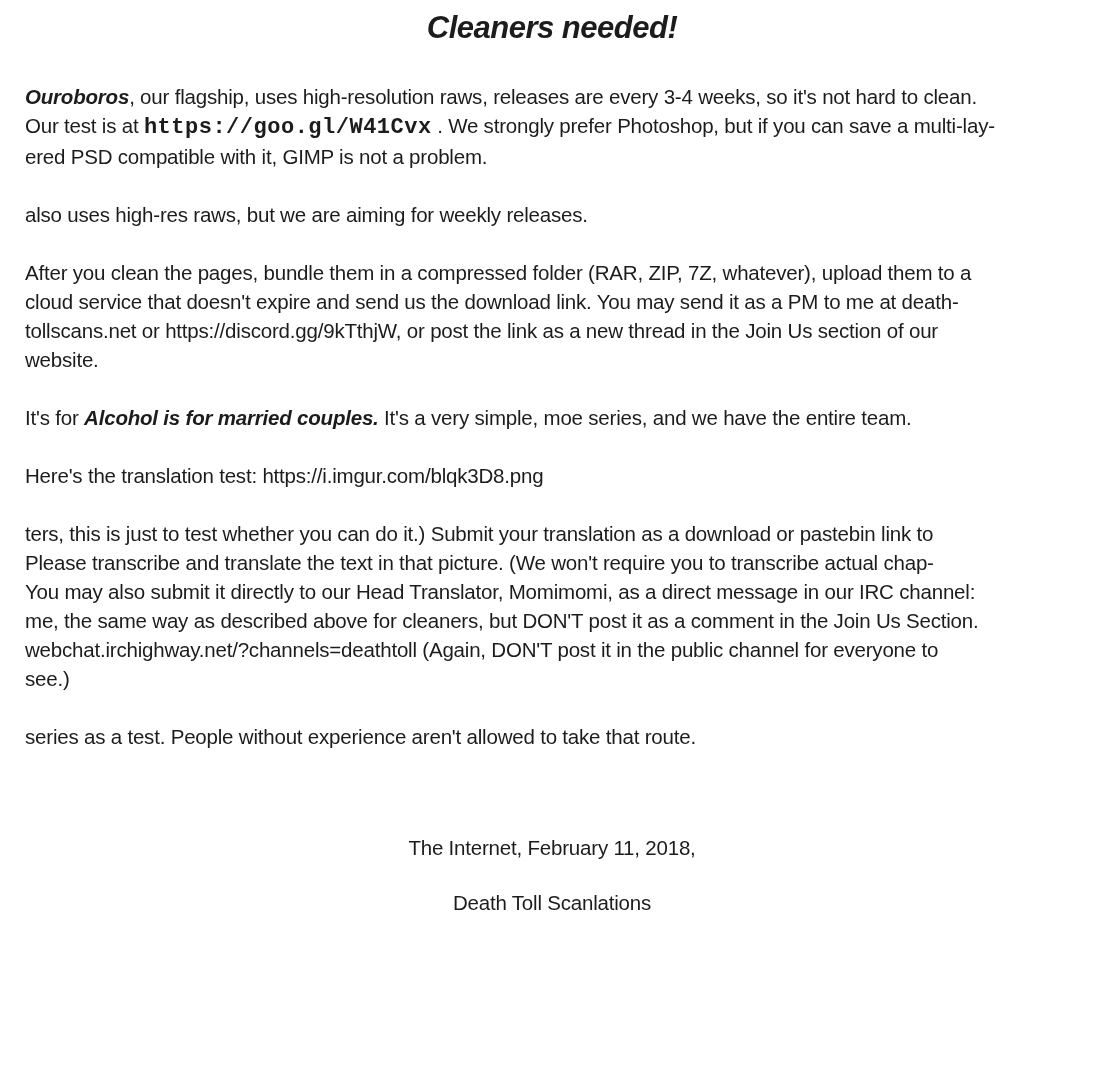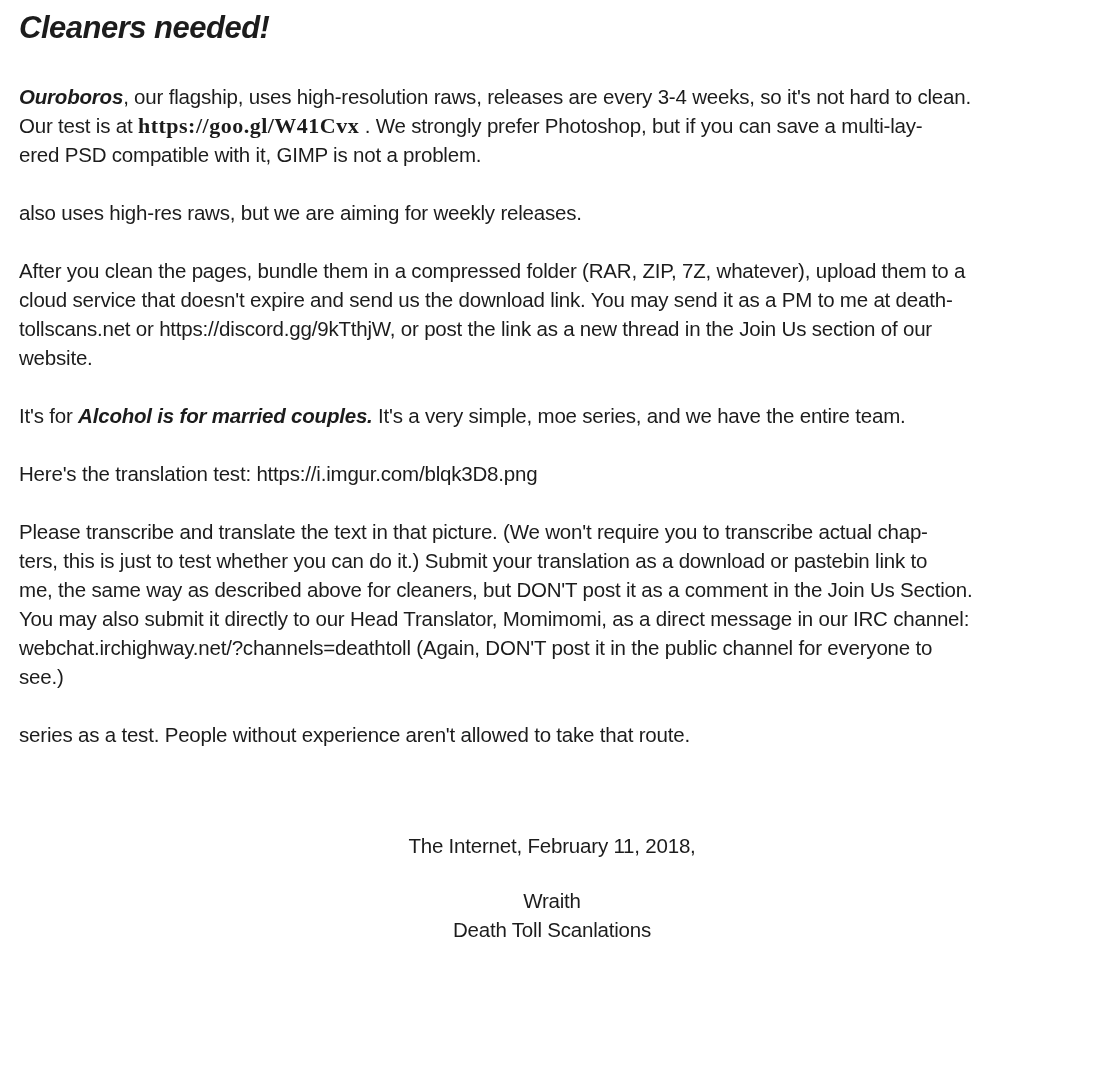--- a/index.html
+++ b/index.html
@@ -14,45 +14,46 @@
     color: #1c1c1c;
     font-family: "Liberation Sans", sans-serif;
   }
   .page {
     padding: 8px 18px 0 19px;
   }
   .heading {
     font-size: 31px;
     font-weight: bold;
     font-style: italic;
+    text-align: center;
     line-height: 40px;
     letter-spacing: -0.5px;
     margin: 0 0 34px 0;
   }
   .heading--second {
     margin: 26px 0 36px 0;
   }
   .para {
-    margin: 0 0 29px 0;
+    margin: 0 0 29px 6px;
   }
   .line {
     white-space: pre;
     font-size: 20.5px;
     line-height: 29px;
     letter-spacing: -0.2px;
   }
   .bi {
     font-weight: bold;
     font-style: italic;
   }
   .b {
     font-weight: normal;
   }
   .mono {
-    font-family: Liberation Serif, serif;
+    font-family: Liberation Mono, monospace;
     font-weight: bold;
     font-size: 22px;
     letter-spacing: 0.5px;
     text-align: right;
   }
   .signature {
     margin-top: 82px;
     text-align: right;
   }
   .sig-line {
@@ -93,33 +94,32 @@
 
   <div class="para">
     <div class="line"><span>It's for </span><span class="bi">Alcohol is for married couples.</span><span> It's a very simple, moe series, and we have the entire team.</span></div>
   </div>
 
   <div class="para">
     <div class="line"><span>Here's the translation test: </span><span class="b">https://i.imgur.com/blqk3D8.png</span></div>
   </div>
 
   <div class="para">
+    <div class="line"><span>ters, this is just to test whether you can do it.) Submit your translation as a download or pastebin link to</span></div>
     <div class="line"><span>Please transcribe and translate the text in that picture. (We won't require you to transcribe actual chap-</span></div>
-    <div class="line"><span>ters, this is just to test whether you can do it.) Submit your translation as a download or pastebin link to</span></div>
+    <div class="line"><span>You may also submit it directly to our Head Translator, Momimomi, as a direct message in our IRC channel:</span></div>
     <div class="line"><span>me, the same way as described above for cleaners, but DON'T post it as a comment in the Join Us Section.</span></div>
-    <div class="line"><span>You may also submit it directly to our Head Translator, Momimomi, as a direct message in our IRC channel:</span></div>
     <div class="line"><span>webchat.irchighway.net/?channels=deathtoll (Again, DON'T post it in the public channel for everyone to</span></div>
     <div class="line"><span>see.)</span></div>
   </div>
 
   <div class="para">
     <div class="line"><span>series as a test. People without experience aren't allowed to take that route.</span></div>
   </div>
 
   <div class="signature">
     <div class="sig-line">The Internet, February 11, 2018,</div>
     <div class="sig-author-block">
-      <div class="sig-line">Wraith</div>
       <div class="sig-line">Death Toll Scanlations</div>
     </div>
   </div>
 
 </div>
 
 </body></html>

